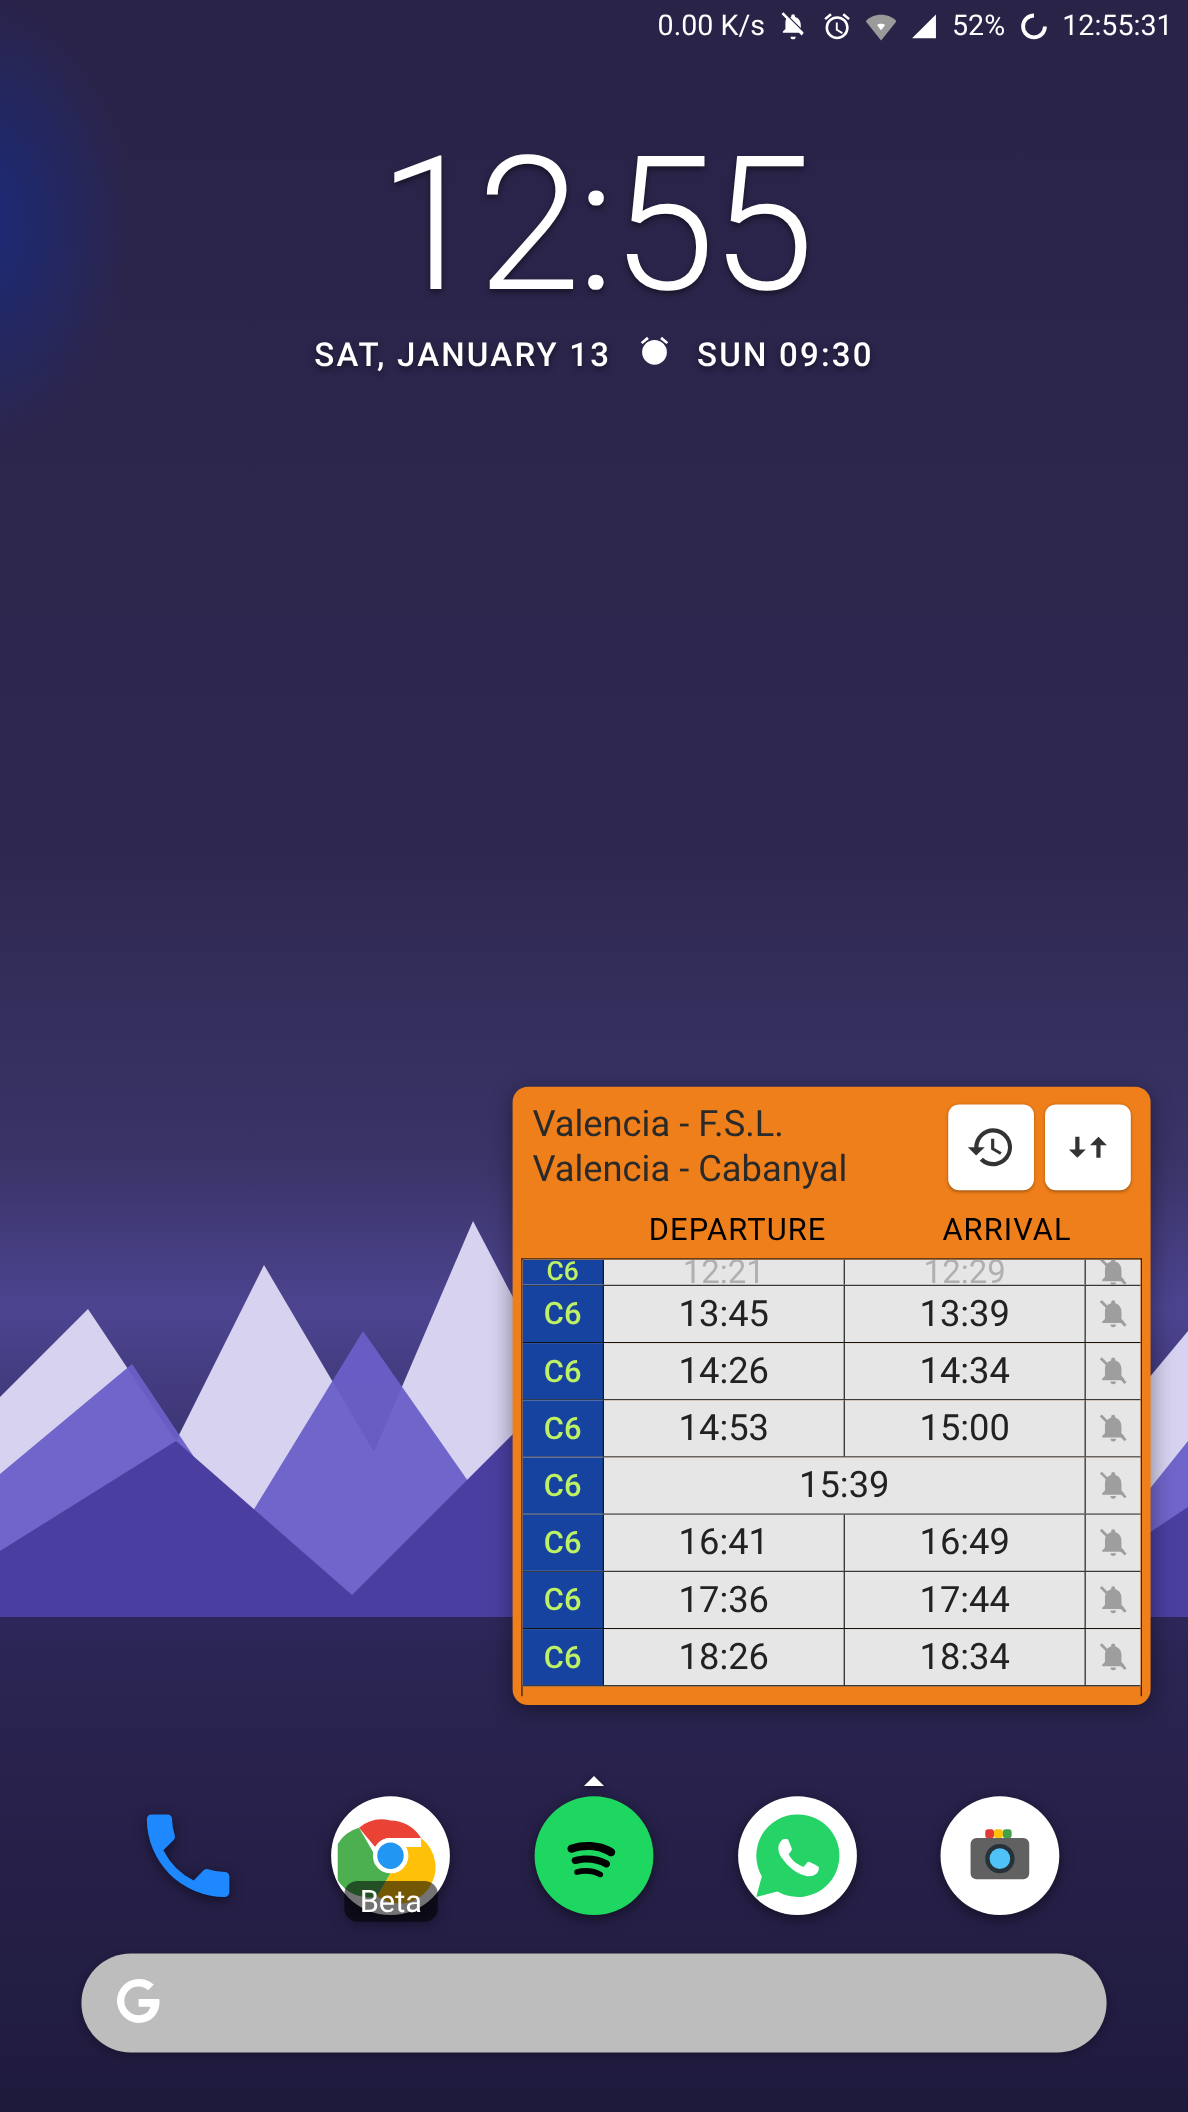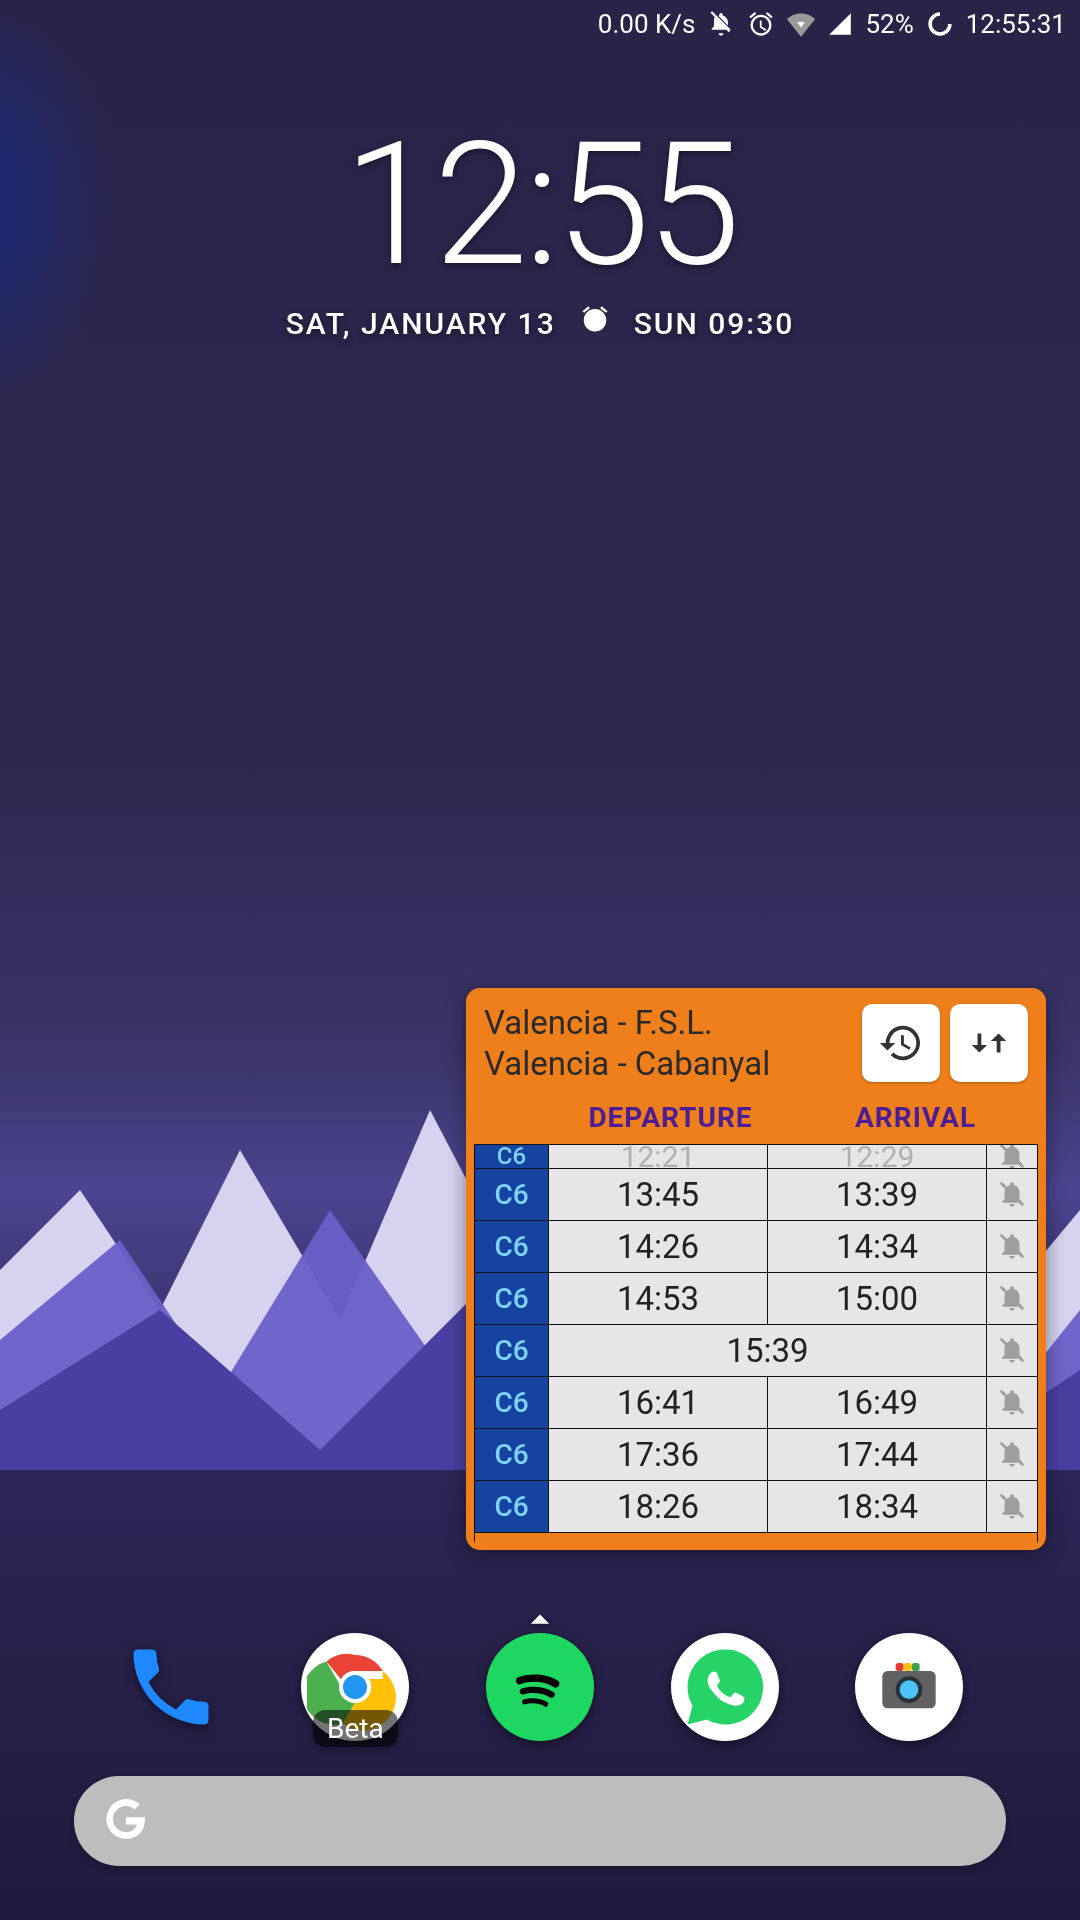--- a/index.html
+++ b/index.html
@@ -34,52 +34,52 @@
   .statusbar .sb-item { display: inline-flex; align-items: center; }
   .statusbar svg { fill: #fff; }
 
   
   .clock-widget {
     position: absolute; top: 120px; left: 0; right: 0;
     display: flex; flex-direction: column; align-items: center;
     text-shadow: 0 2px 6px rgba(0,0,0,.5);
   }
   .clock-time { font-size: 170px; font-weight: 300; letter-spacing: -4px; line-height: 1; }
-  .clock-sub { display: flex; align-items: flex-end; gap: 24px; margin-top: 14px; font-size: 30px; font-weight: 500; letter-spacing: 2px; }
+  .clock-sub { display: flex; align-items: center; gap: 24px; margin-top: 14px; font-size: 30px; font-weight: 500; letter-spacing: 2px; }
   .clock-sub svg { fill: #fff; }
 
   
   .train-widget {
     position: absolute; left: 466px; top: 988px; width: 580px; height: 562px;
     background: #ef7f1a; border-radius: 14px; padding: 8px; display: flex; flex-direction: column;
     box-shadow: 0 4px 20px rgba(0,0,0,.4);
   }
   .train-header {
     display: flex; align-items: center; padding: 6px 10px 10px 10px; gap: 10px;
   }
   .train-title { flex: 1; color: #2a2a2a; font-size: 33px; line-height: 1.25; font-weight: 400; }
   .train-btn {
     width: 78px; height: 78px; background: #fff; border-radius: 10px; display: flex; align-items: center; justify-content: center;
     box-shadow: 0 1px 3px rgba(0,0,0,.3);
   }
   .train-btn svg { fill: #333; }
   .train-colhead {
-    display: flex; color: #4c1d95; font-size: 28px; font-weight: 700; letter-spacing: 1px;
+    display: flex; color: #000000; font-size: 28px; font-weight: 400; letter-spacing: 1px;
     padding: 6px 0 10px 0;
   }
   .train-colhead .spacer { width: 74px; }
   .train-colhead .dep, .train-colhead .arr { flex: 1; text-align: center; }
   .train-rows { flex: 1; overflow: hidden; border: 1px solid #111; border-bottom: none; }
   .train-row {
     display: flex; align-items: stretch; height: 52px; border-bottom: 1px solid #111;
     background: #e6e6e6; font-size: 33px; color: #222;
   }
   .train-row.past { color: #b0b0b0; }
   .train-row .line {
-    width: 74px; background: #16439f; color: #7dd3fc; display: flex; align-items: center; justify-content: center;
+    width: 74px; background: #16439f; color: #bef264; display: flex; align-items: center; justify-content: center;
     font-size: 28px; font-weight: 500; border-right: 1px solid #111;
   }
   .train-row .dep, .train-row .arr { flex: 1; display: flex; align-items: center; justify-content: center; border-right: 1px solid #111; }
   .train-row .bell { width: 50px; display: flex; align-items: center; justify-content: center; }
   .train-row .bell svg { fill: #9e9e9e; }
   .train-row.past { height: 24px; overflow: hidden; font-size: 30px; }
   .train-row.past .line { font-size: 24px; }
 
   
   .drawer-arrow {

